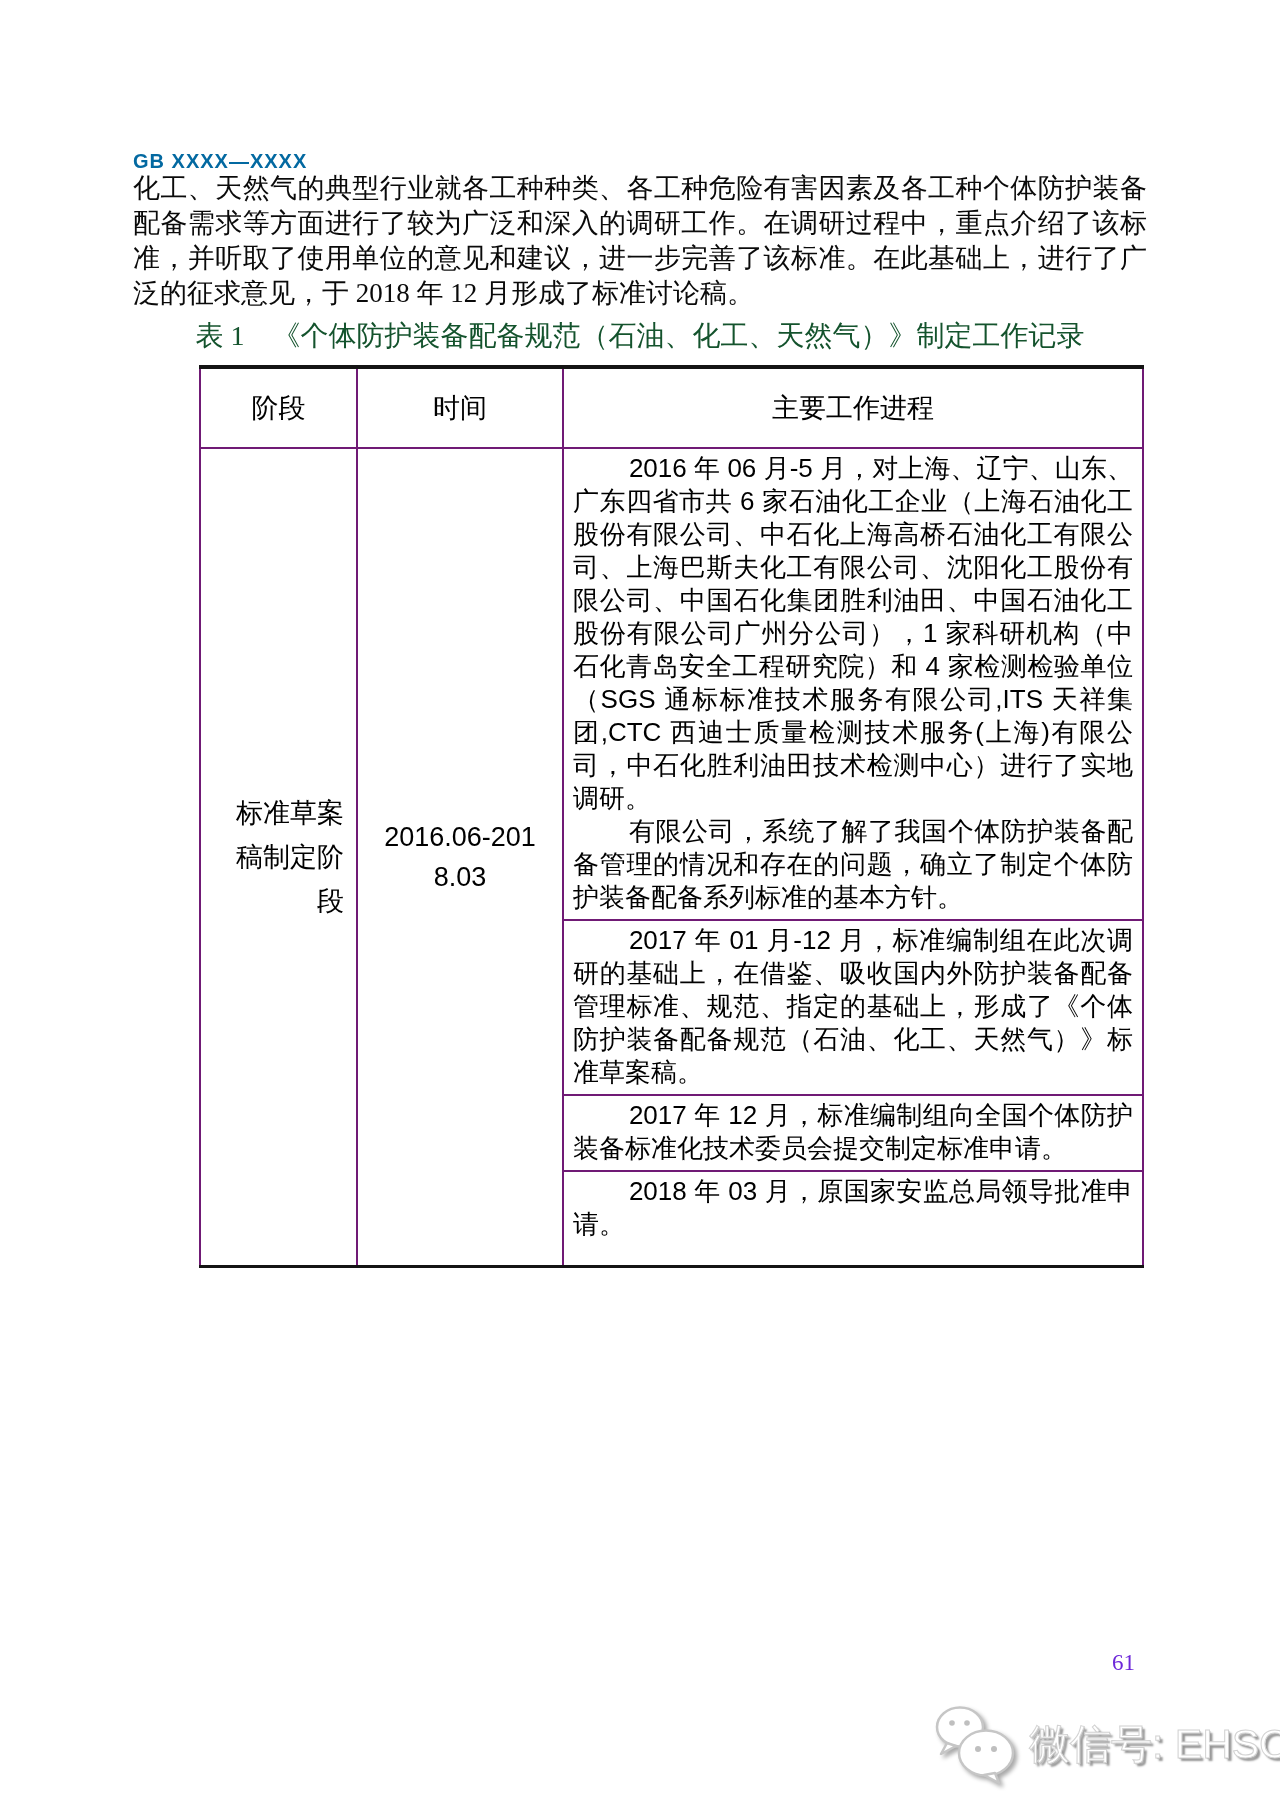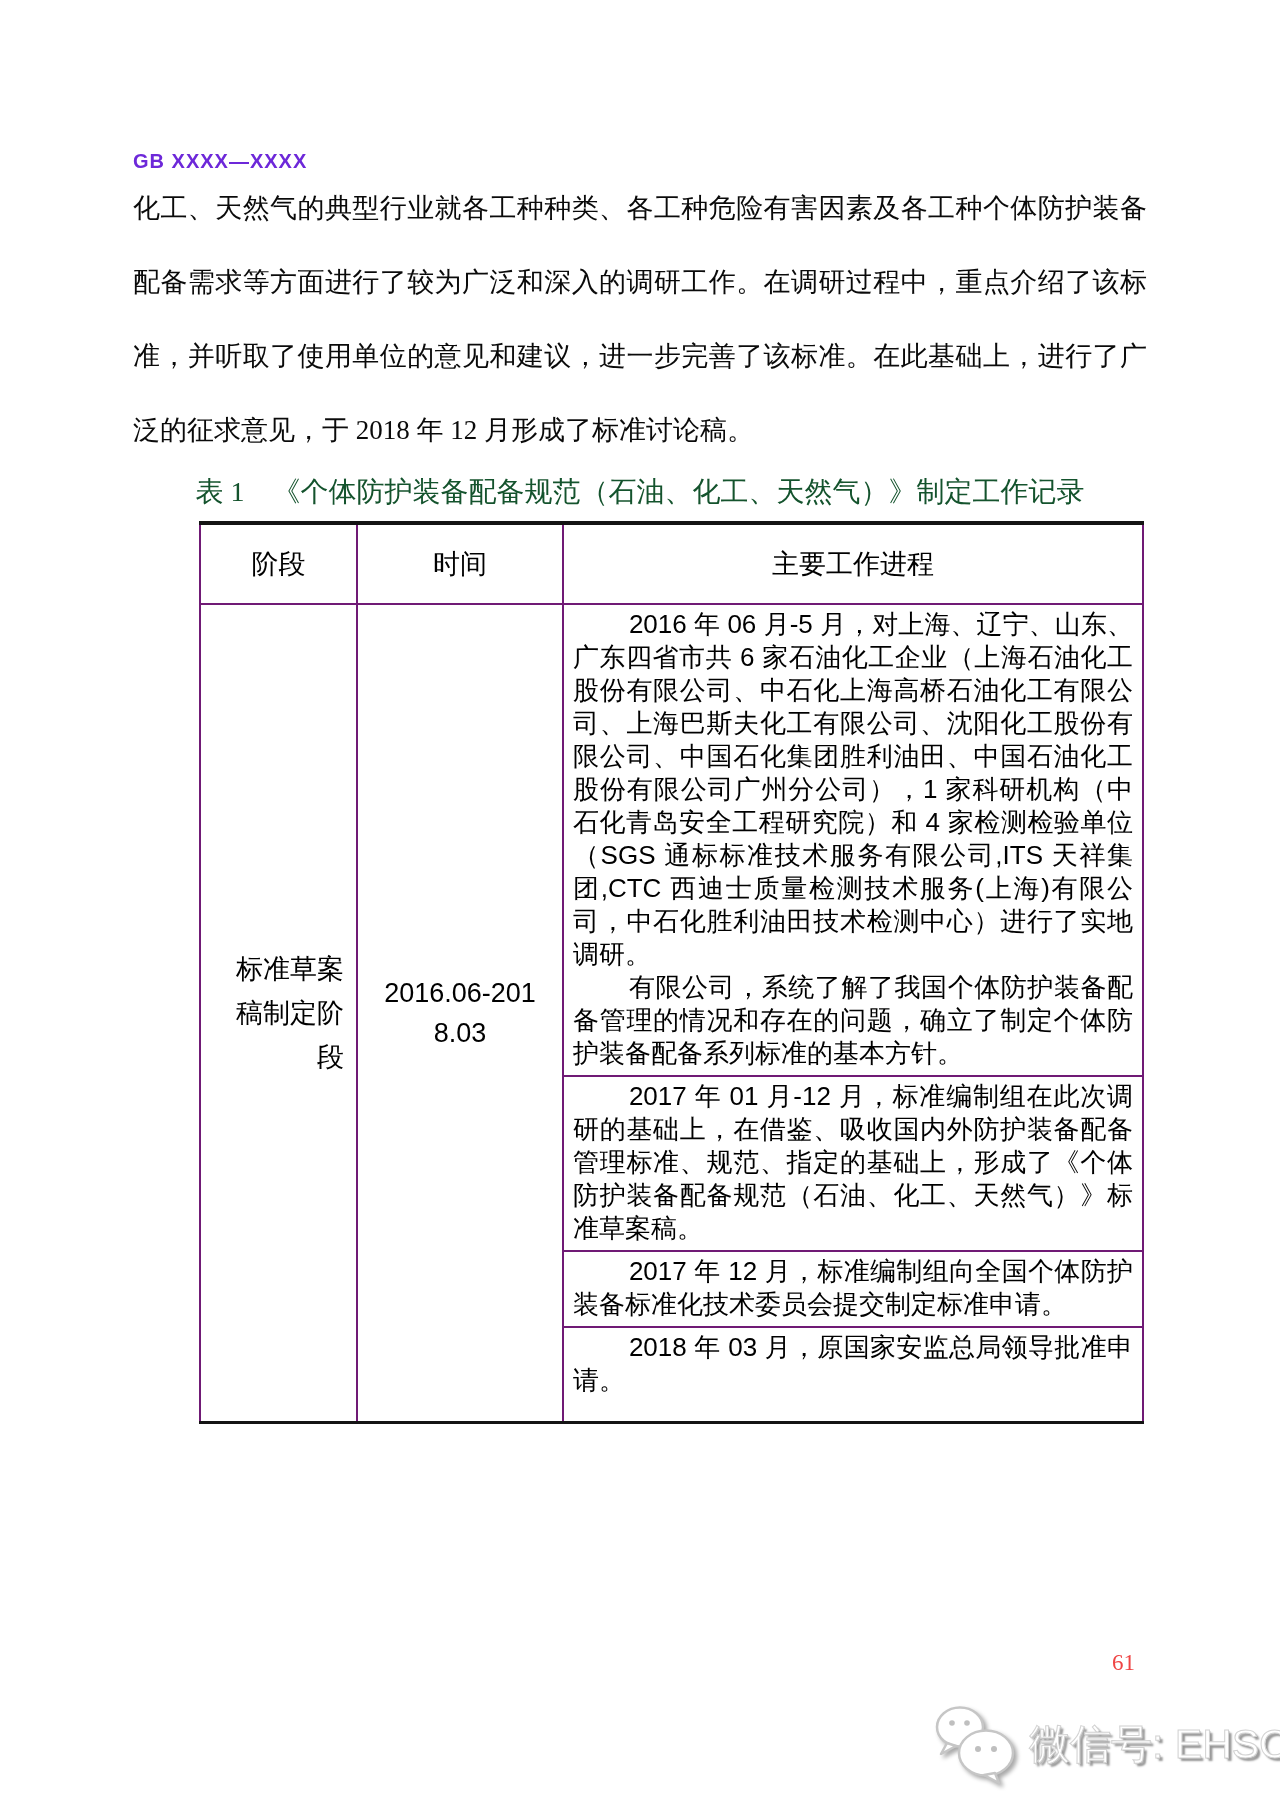--- a/index.html
+++ b/index.html
@@ -3,25 +3,25 @@
 <meta charset="utf-8">
 <style>
   html,body { margin:0; padding:0; background:#ffffff; }
   .page {
     position:relative; width:1280px; height:1810px; background:#ffffff;
     color:#000; overflow:hidden; font-family:"Liberation Serif","DejaVu Serif",serif;
   }
   .doc-header {
     position:absolute; top:150px; left:133px;
     font-family:"Liberation Sans","DejaVu Sans",sans-serif;
-    font-size:20px; font-weight:700; letter-spacing:1px; color:#6d28d9;
+    font-size:20px; font-weight:700; letter-spacing:1px; color:#0369a1;
   }
   .content { position:absolute; top:171px; left:133px; width:1014px; }
   .para {
-    margin:0; font-size:27px; line-height:74px; text-align:justify;
+    margin:0; font-size:27px; line-height:35px; text-align:justify;
     text-justify:inter-ideograph; color:#0a0a0a;
   }
   .para.indent { text-indent:2em; }
   .table-caption {
     margin-top:6px; margin-bottom:11px; font-size:28px; line-height:37px;
     text-align:center; color:#14532d; white-space:nowrap;
   }
   table.work-table {
     border-collapse:collapse; table-layout:fixed;
     margin-left:66px; width:931px;
@@ -46,21 +46,21 @@
     font-size:27px; line-height:40px; word-break:break-all; padding:0 23px;
   }
   .progress-cell {
     vertical-align:top; padding:3px 9px 5px 9px;
     font-family:"Liberation Sans","DejaVu Sans",sans-serif;
     font-size:26px; line-height:33px; text-align:justify; text-justify:inter-ideograph;
   }
   .progress-cell p { margin:0; text-indent:2.15em; }
   .progress-cell.last { padding-bottom:24px; }
   .page-number {
-    position:absolute; top:1650px; left:1112px; font-size:23px; color:#ef4444;
+    position:absolute; top:1650px; left:1112px; font-size:23px; color:#6d28d9;
     font-family:"Liberation Serif","DejaVu Serif",serif;
   }
   .footer-watermark {
     position:absolute; top:1704px; left:933px;
     display:flex; align-items:center; gap:10px;
   }
   .wechat-icon { filter:drop-shadow(3px 3px 2px #a8a8a8); }
   .watermark-text {
     font-family:"Liberation Sans","DejaVu Sans",sans-serif;
     font-size:41px; font-weight:400; color:#ffffff;

